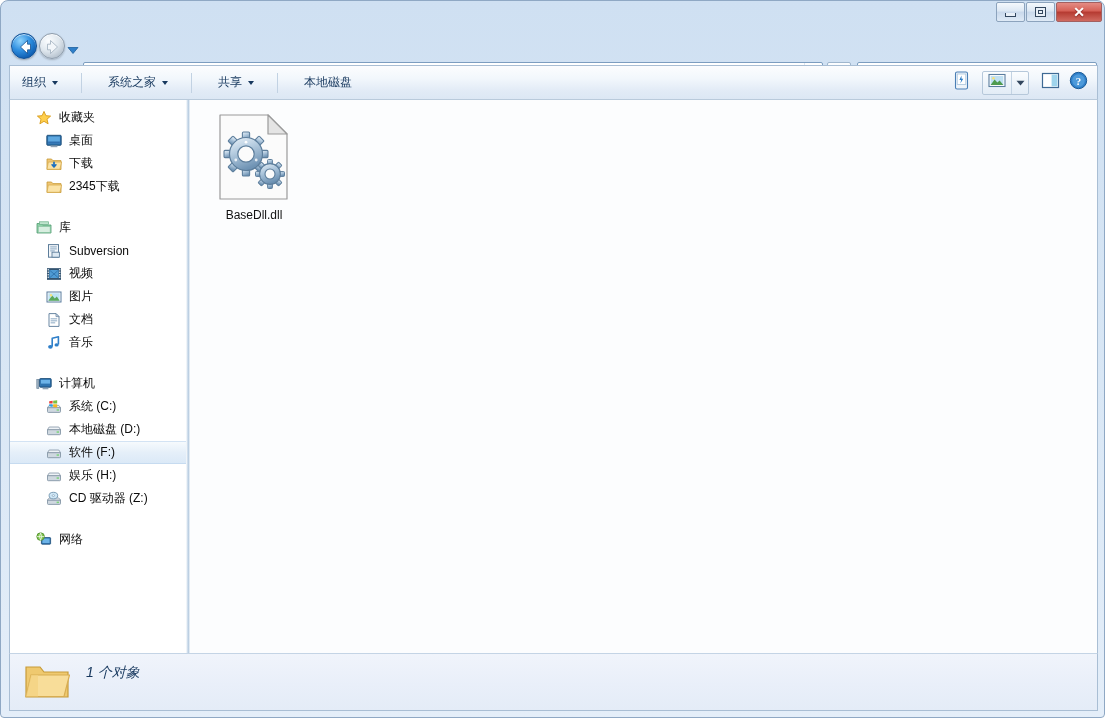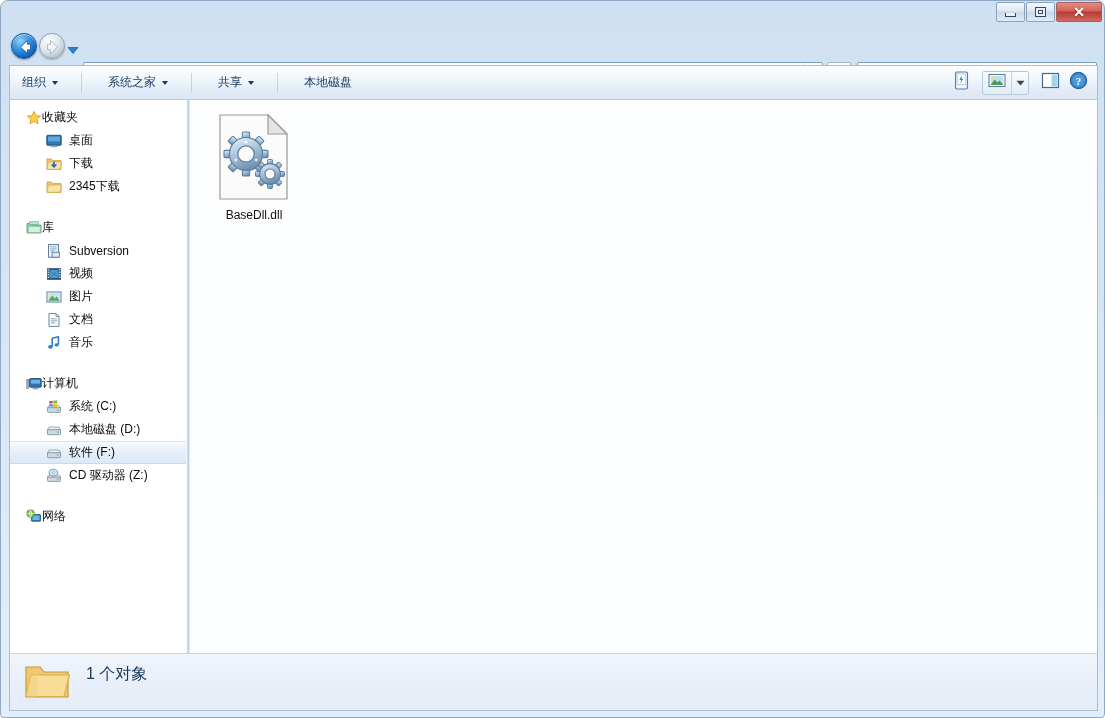--- a/index.html
+++ b/index.html
@@ -284,21 +284,22 @@
     height: 100%;
     background: #fcfdfe;
     padding: 10px 0 0 12px;
   }
 
   .nav-group { margin-bottom: 2px; }
   .nav-root {
     display: flex;
     align-items: center;
     height: 23px;
-    padding-left: 16px;
+    padding-left: 26px;
+    gap: 7px;
     font-size: 12px;
     color: #0b0b0b;
     cursor: default;
   }
   .nav-child {
     display: flex;
     align-items: center;
     height: 23px;
     padding-left: 36px;
     gap: 7px;
@@ -347,24 +348,25 @@
     background: linear-gradient(to bottom, #f0f4fb 0%, #e9eff9 55%, #e4ecf7 100%);
     border: 1px solid #a9bed4;
     border-top: 1px solid #c4d4e5;
     display: flex;
     align-items: center;
     padding-left: 14px;
     gap: 16px;
   }
   #status-folder-icon { width: 46px; height: 38px; flex-shrink: 0; }
   #status-text {
-    font-size: 16px;
+    font-size: 14px;
     color: #17385e;
     align-self: flex-start;
     margin-top: 10px;
+    font-style: italic;
   }
 </style>
 </head>
 <body>
 
 <div id="window">
 
   <div id="titlebar">
     <div id="window-controls">
       <div class="wbtn">
@@ -706,20 +708,30 @@
             <svg width="16" height="16" viewBox="0 0 16 16">
               <path d="M1.5 7.6 L14.5 7.6 L14.5 11.9 Q14.5 12.7 13.7 12.7 L2.3 12.7 Q1.5 12.7 1.5 11.9 Z" fill="#cfd8e0" stroke="#8496a6" stroke-width="0.9"></path>
               <path d="M1.5 7.6 L14.5 7.6 L12.8 5 L3.2 5 Z" fill="#eef2f6" stroke="#8496a6" stroke-width="0.8"></path>
               <rect x="10.6" y="9.3" width="2.4" height="1.5" fill="#7dd37d"></rect>
             </svg>
           </span>
           <span>软件 (F:)</span>
         </div>
 
 
+        <div class="nav-child">
+          <span class="nav-icon">
+            <svg width="16" height="16" viewBox="0 0 16 16">
+              <path d="M1.5 7.6 L14.5 7.6 L14.5 11.9 Q14.5 12.7 13.7 12.7 L2.3 12.7 Q1.5 12.7 1.5 11.9 Z" fill="#cfd8e0" stroke="#8496a6" stroke-width="0.9"></path>
+              <path d="M1.5 7.6 L14.5 7.6 L12.8 5 L3.2 5 Z" fill="#eef2f6" stroke="#8496a6" stroke-width="0.8"></path>
+              <rect x="10.6" y="9.3" width="2.4" height="1.5" fill="#7dd37d"></rect>
+            </svg>
+          </span>
+          <span>娱乐 (H:)</span>
+        </div>
 
         <div class="nav-child">
           <span class="nav-icon">
             <svg width="16" height="16" viewBox="0 0 16 16">
               <path d="M1.5 9 L14.5 9 L14.5 12.6 Q14.5 13.4 13.7 13.4 L2.3 13.4 Q1.5 13.4 1.5 12.6 Z" fill="#cfd8e0" stroke="#8496a6" stroke-width="0.9"></path>
               <path d="M1.5 9 L14.5 9 L12.8 7 L3.2 7 Z" fill="#eef2f6" stroke="#8496a6" stroke-width="0.8"></path>
               <ellipse cx="7.4" cy="4.6" rx="4.3" ry="3.3" fill="#cfe6f5" stroke="#6f93ae" stroke-width="0.9"></ellipse>
               <ellipse cx="7.4" cy="4.6" rx="1.2" ry="0.9" fill="#ffffff" stroke="#6f93ae" stroke-width="0.6"></ellipse>
               <rect x="10.6" y="10.6" width="2.4" height="1.5" fill="#7dd37d"></rect>
             </svg>

